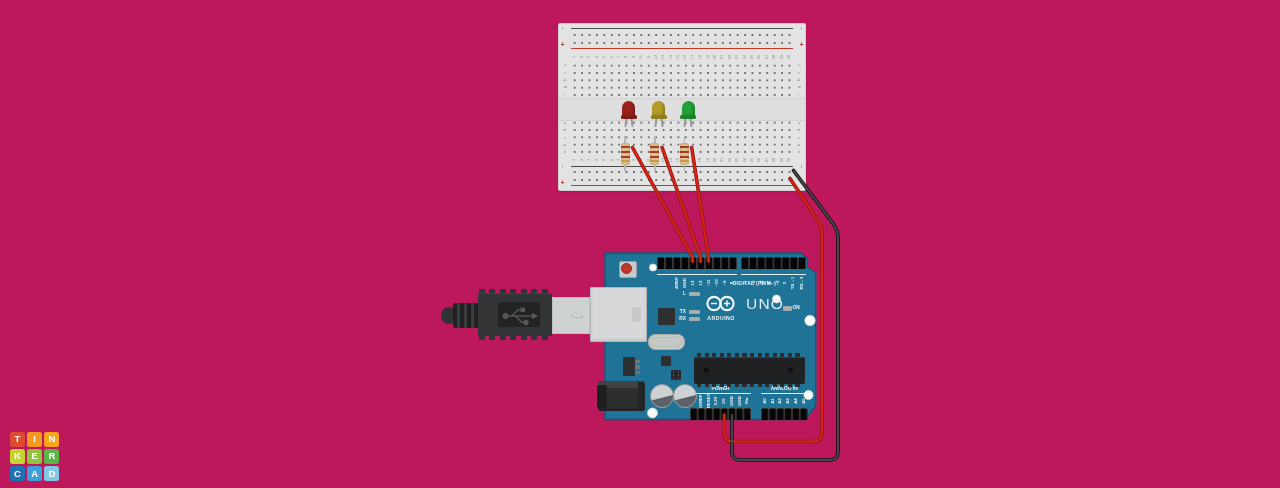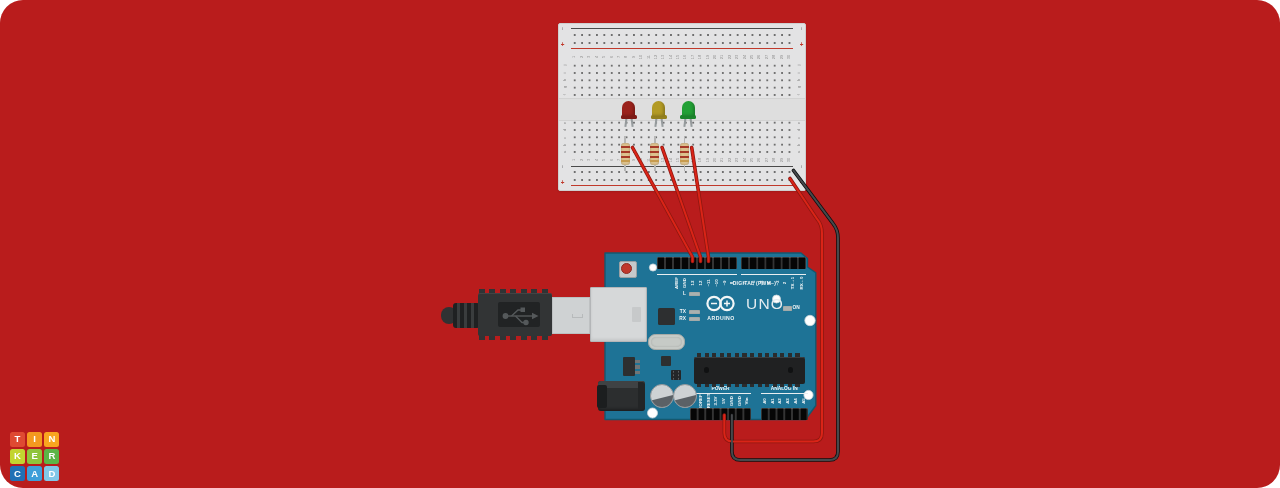--- a/index.html
+++ b/index.html
@@ -38,21 +38,21 @@
   .smdled{background:#a9b1b0;border-radius:.5px;box-shadow:inset 0 0 1px rgba(0,0,0,.4);}
   .cap{border-radius:50%;background:#ced2d4;border:.6px solid #93979a;overflow:hidden;}
   .cap .cres{position:absolute;left:-3px;right:-3px;bottom:-2px;height:48%;background:#5b6166;transform:rotate(-14deg);}
   
   #tc-logo{display:grid;grid-template-columns:repeat(3,15px);grid-auto-rows:15px;gap:2.2px;}
   .tile{border-radius:2.5px;display:flex;align-items:center;justify-content:center;color:#fff;font-weight:bold;font-size:9.5px;line-height:1;}
 </style>
 </head>
 <body>
 
-<div id="stage" style="background: #b91c1c; border-radius: 23px;">
+<div id="stage" style="background: #be185d;">
 
   <div id="breadboard" class="abs" style="left:558px;top:23px;width:246px;height:166px;z-index:1;">
 
     <div class="abs railline" style="left:12px;top:3.5px;width:222px;background:#4a4a4a;"></div>
     <div class="abs railline" style="left:12px;top:23.5px;width:222px;background:#c0392b;"></div>
     <div class="abs railline" style="left:12px;top:142px;width:222px;background:#4a4a4a;"></div>
     <div class="abs railline" style="left:12px;top:160.5px;width:222px;background:#c0392b;"></div>
 
     <span class="abs railsym sym-minus" style="left:1px;top:0px;">−</span>
     <span class="abs railsym sym-plus" style="left:1px;top:17px;">+</span>

